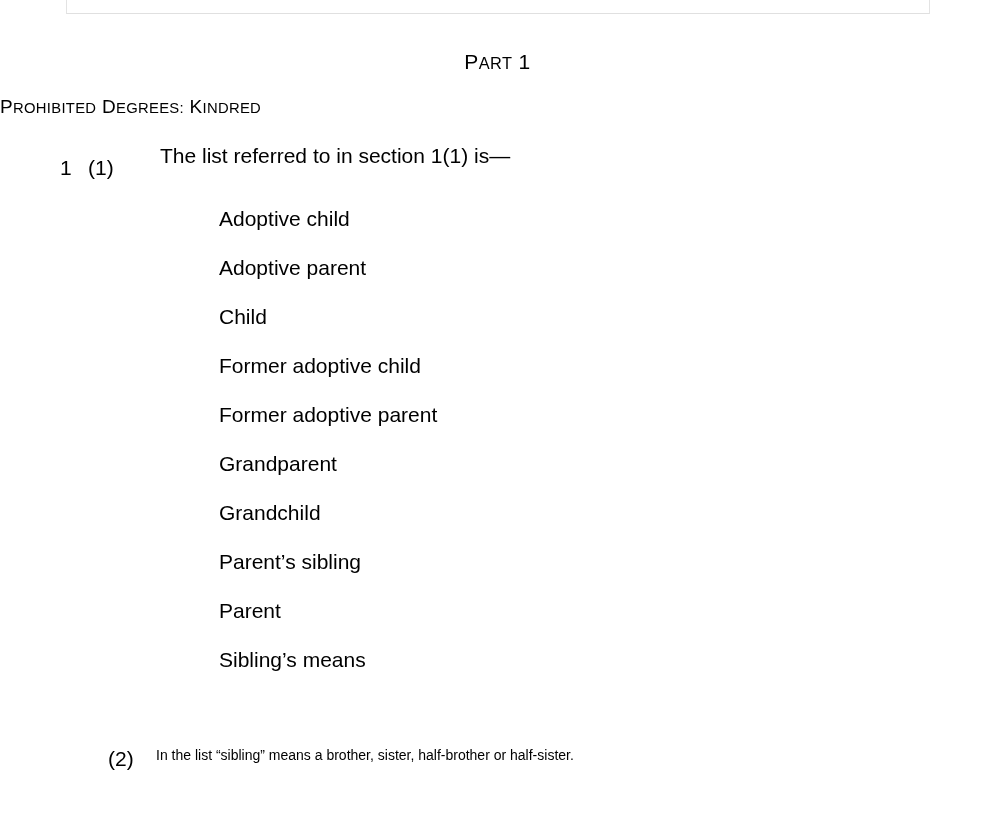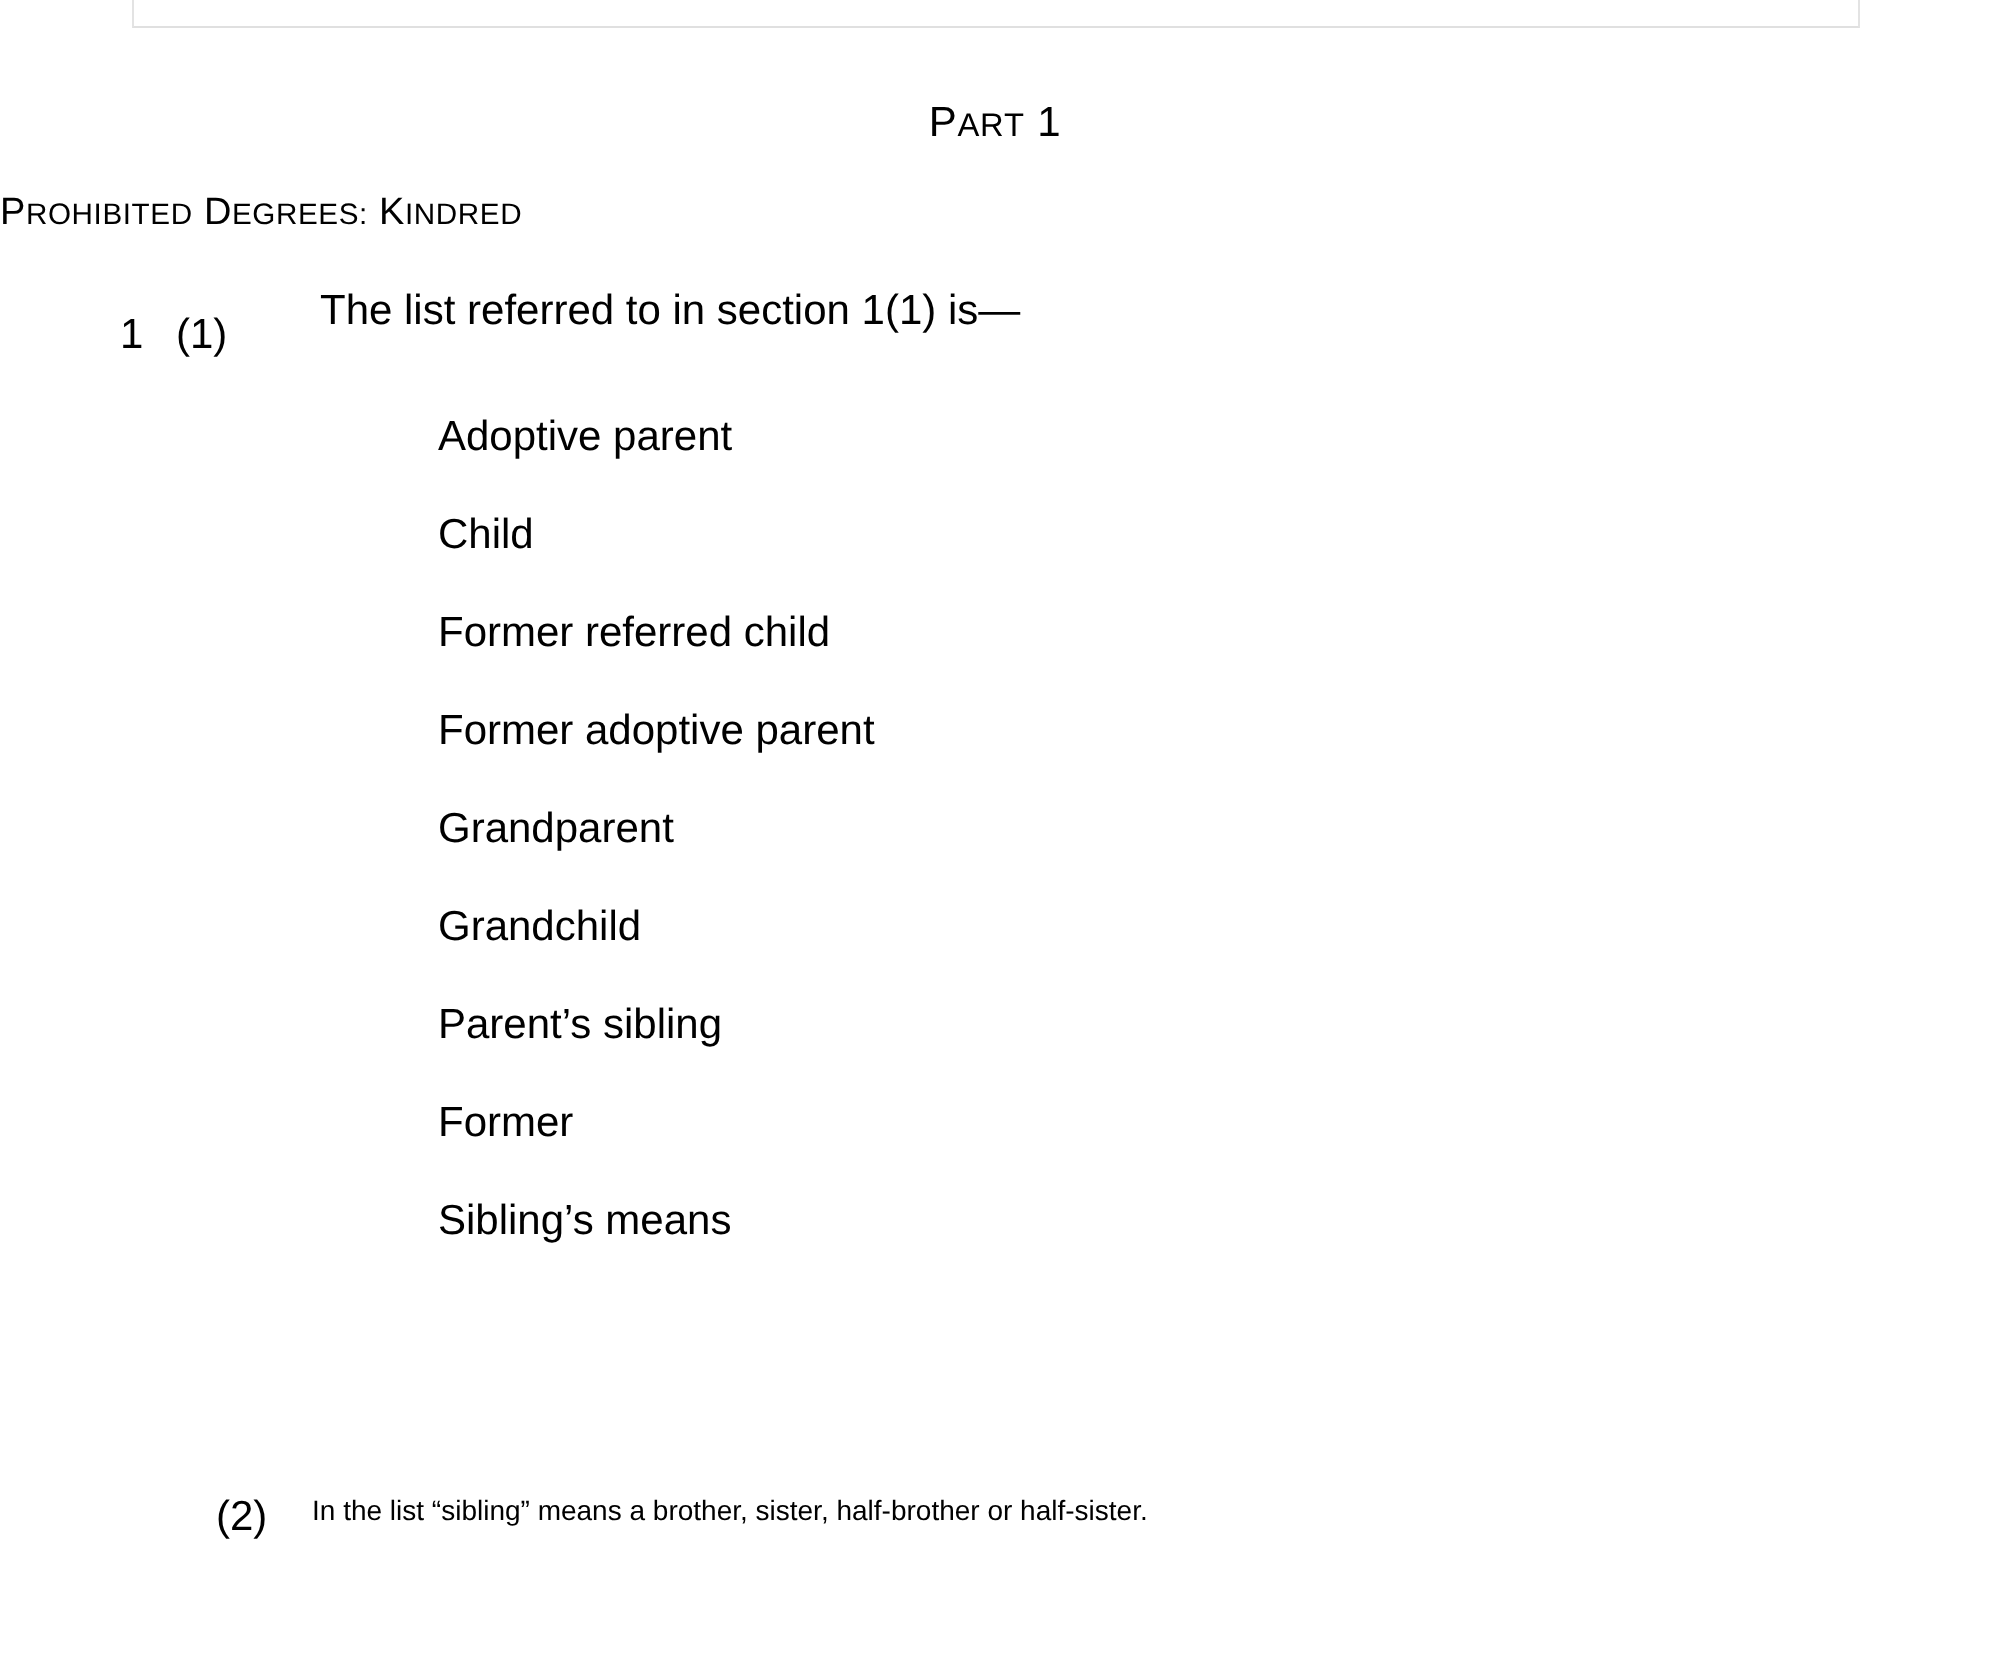--- a/index.html
+++ b/index.html
@@ -130,27 +130,28 @@
     <span class="sc-big">P</span><span class="sc-small">rohibited</span>
     <span class="sc-big">D</span><span class="sc-small">egrees</span><span class="sc-small">:</span>
     <span class="sc-big">K</span><span class="sc-small">indred</span>
   </div>
 
   <div class="clause-num-outer">1</div>
   <div class="clause-num-inner">(1)</div>
   <div class="clause-text">The list referred to in section 1(1) is—</div>
 
   <ul class="list">
+    <li>Adoptive child</li>
     <li>Adoptive parent</li>
     <li>Child</li>
-    <li>Former referred child</li>
+    <li>Former adoptive child</li>
     <li>Former adoptive parent</li>
     <li>Grandparent</li>
     <li>Grandchild</li>
     <li>Parent’s sibling</li>
-    <li>Former</li>
+    <li>Parent</li>
     <li>Sibling’s means</li>
   </ul>
 
   <div class="clause2-num">(2)</div>
   <div class="clause2-text">In the list “sibling” means a brother, sister, half-brother or half-sister.</div>
 
 </div>
 
 </body></html>

